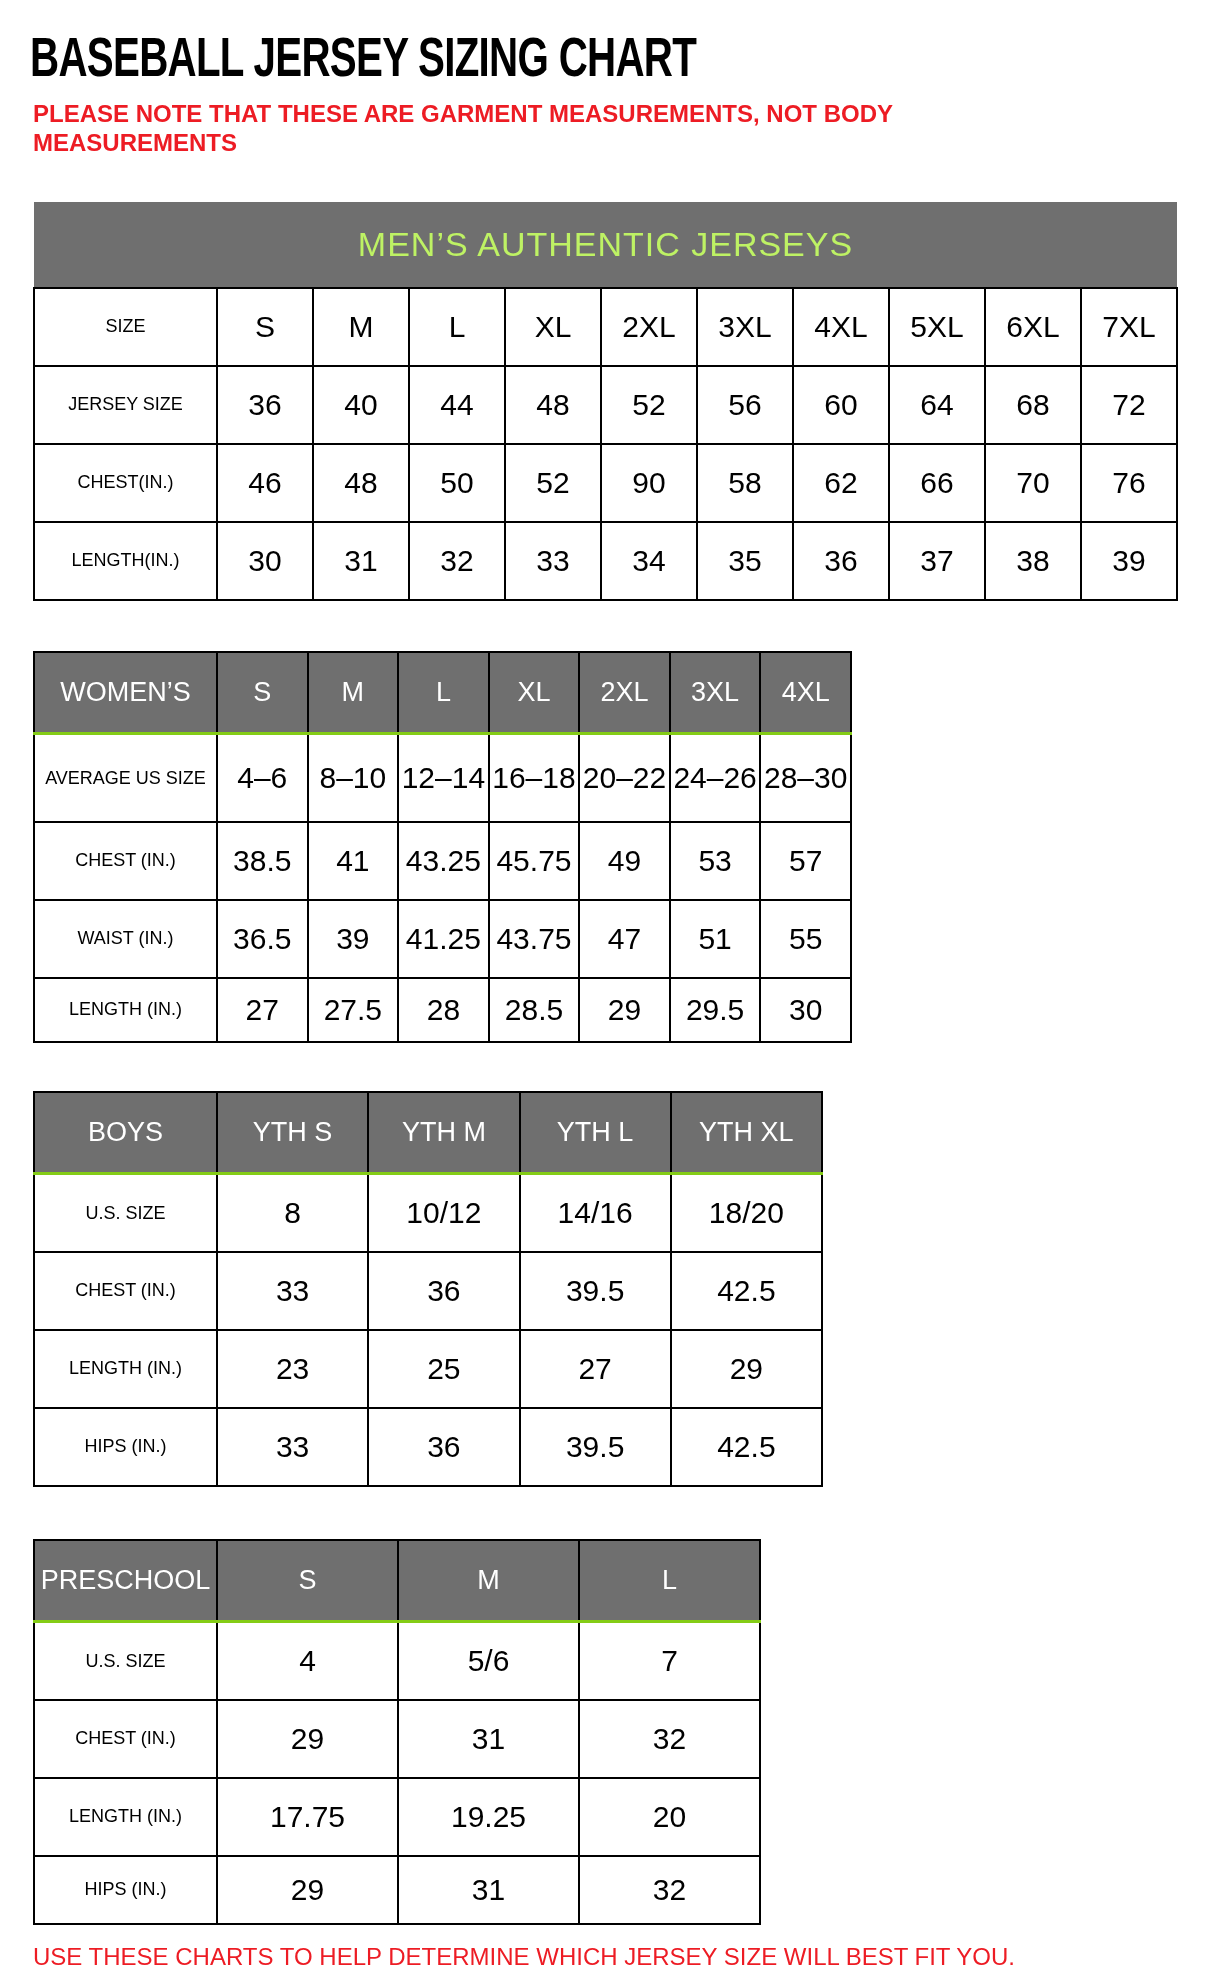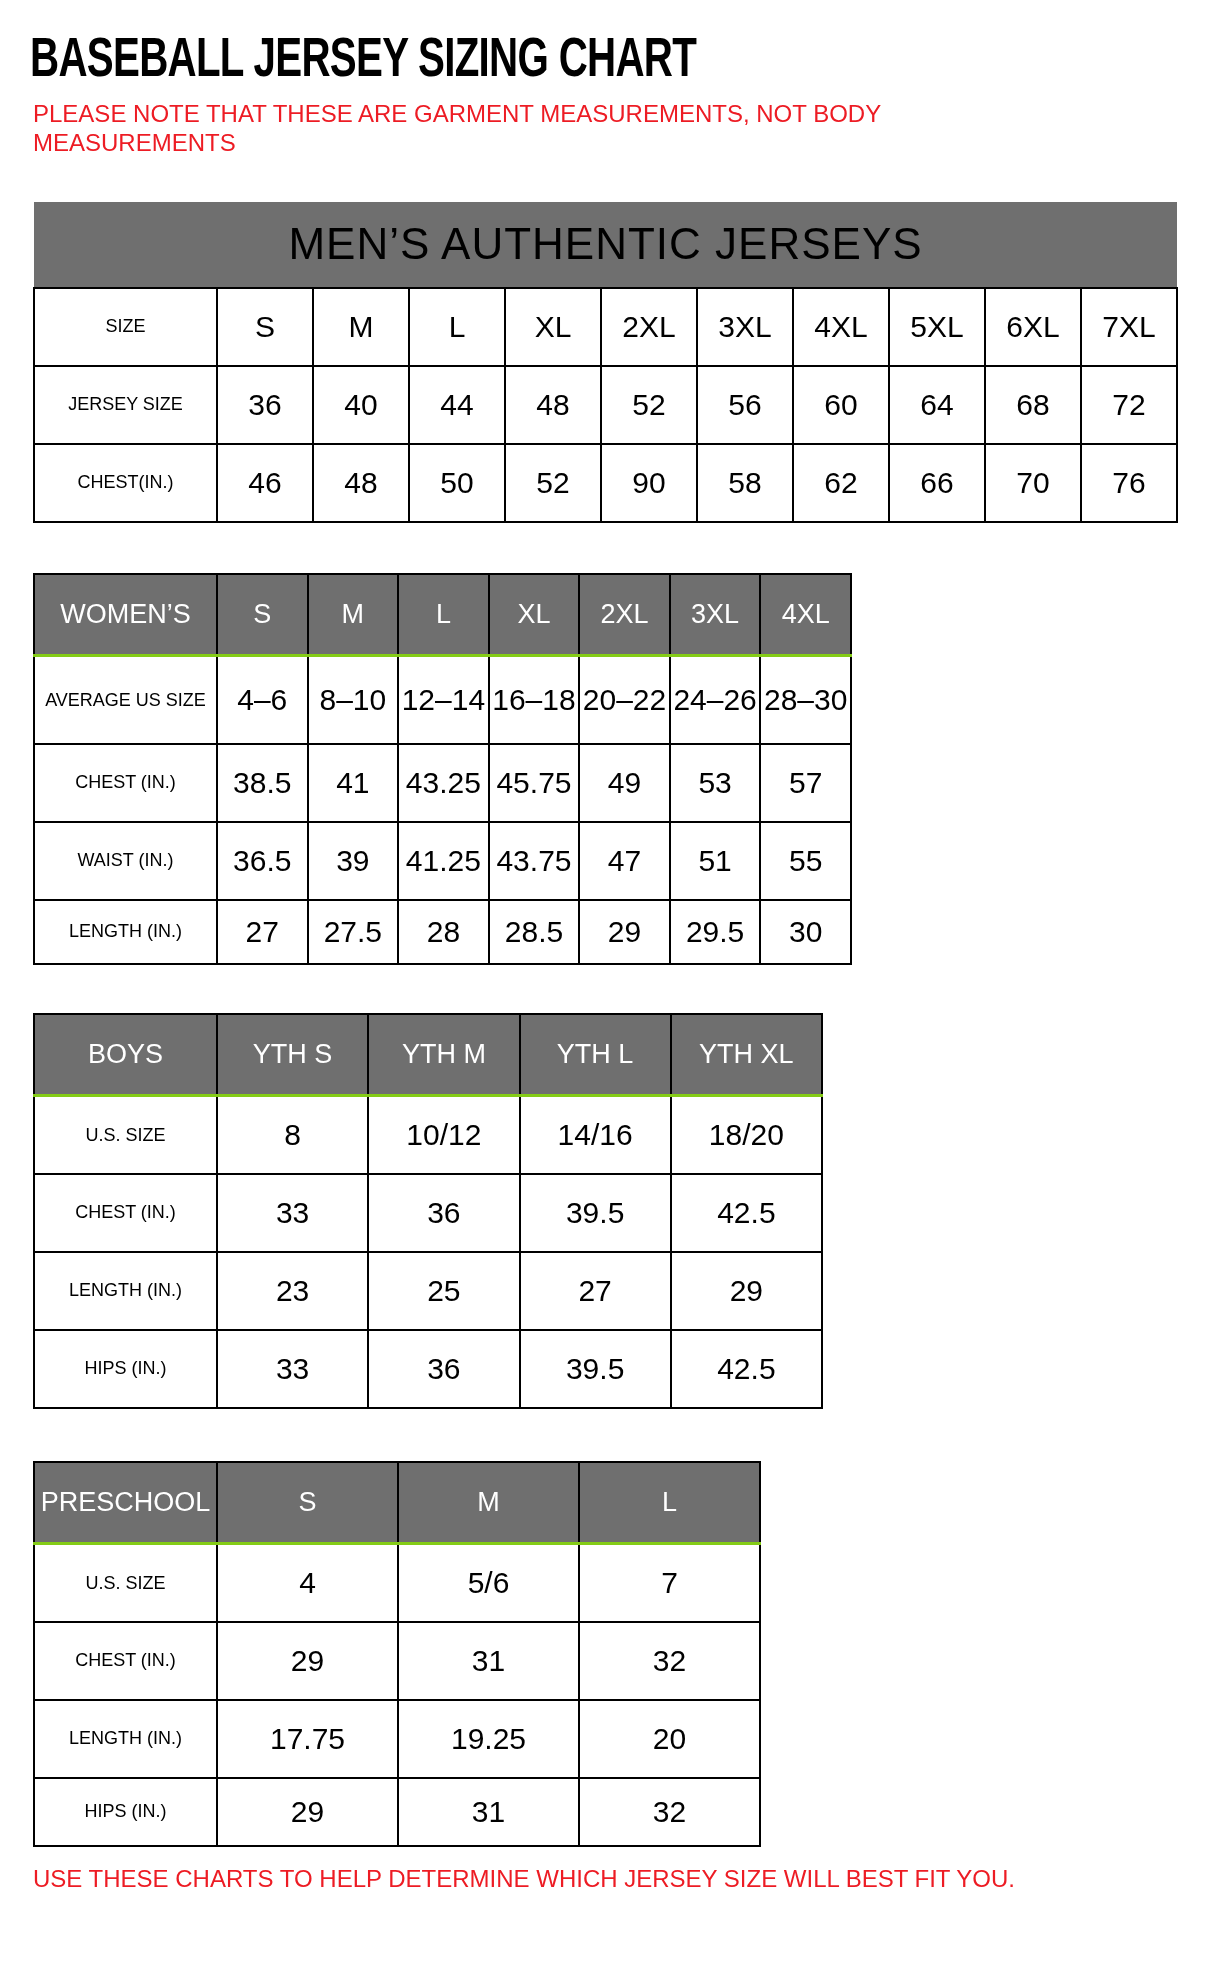--- a/index.html
+++ b/index.html
@@ -10,21 +10,21 @@
     color:#000; position:relative; overflow:hidden;
   }
   .page-title {
     margin:24px 0 0 30px;
     font-size:56px; font-weight:800; letter-spacing:-1px;
     white-space:nowrap;
     transform:scaleX(0.72); transform-origin:left center;
   }
   .note {
     margin:10px 0 0 33px; width:910px;
-    font-size:24px; font-weight:400; line-height:1.22;
+    font-size:24px; font-weight:700; line-height:1.22;
     color:#ed1c24;
   }
   table {
     border-collapse:collapse; table-layout:fixed;
     margin-left:33px; background:#fff;
   }
   #mens      { width:1145px; margin-top:44px; }
   #womens    { width:819px;  margin-top:50px; }
   #boys      { width:790px;  margin-top:48px;padding-left:32px; }
   #preschool { width:728px;  margin-top:52px; }
@@ -33,22 +33,22 @@
   tr.r-head { height:82px; }
   #mens tr.r-banner { height:86px; }
   #womens tr:nth-child(2) { height:88px; }
   #womens tr:nth-child(5) { height:64px; }
   #preschool tr:nth-child(5) { height:68px; }
   td {
     border:2px solid #000; text-align:center; vertical-align:middle;
     padding:0 2px;
   }
   td.banner {
-    background:#6f6f6f; color:#000000;
-    font-size:44px; letter-spacing:1px;
+    background:#6f6f6f; color:#bef264;
+    font-size:34px; letter-spacing:1px;
     border:0; border-bottom:2px solid #000;
   }
   td.head {
     background:#6f6f6f; color:#fff;
     font-size:27px; border-bottom:3px solid #84cc16;
   }
   td.label { font-size:18px; line-height:1.25; }
   td.val   { font-size:30px; }
   .footer {
     margin:18px 0 0 33px; width:1140px;
@@ -113,20 +113,33 @@
         <td class="val">48</td>
         <td class="val">50</td>
         <td class="val">52</td>
         <td class="val">90</td>
         <td class="val">58</td>
         <td class="val">62</td>
         <td class="val">66</td>
         <td class="val">70</td>
         <td class="val">76</td>
       </tr>
+      <tr class="r-body">
+        <td class="label">LENGTH(IN.)</td>
+        <td class="val">30</td>
+        <td class="val">31</td>
+        <td class="val">32</td>
+        <td class="val">33</td>
+        <td class="val">34</td>
+        <td class="val">35</td>
+        <td class="val">36</td>
+        <td class="val">37</td>
+        <td class="val">38</td>
+        <td class="val">39</td>
+      </tr>
     </tbody>
   </table>
 
 <table id="womens">
     <colgroup>
       <col class="col-label">
       <col>
       <col>
       <col>
       <col>

